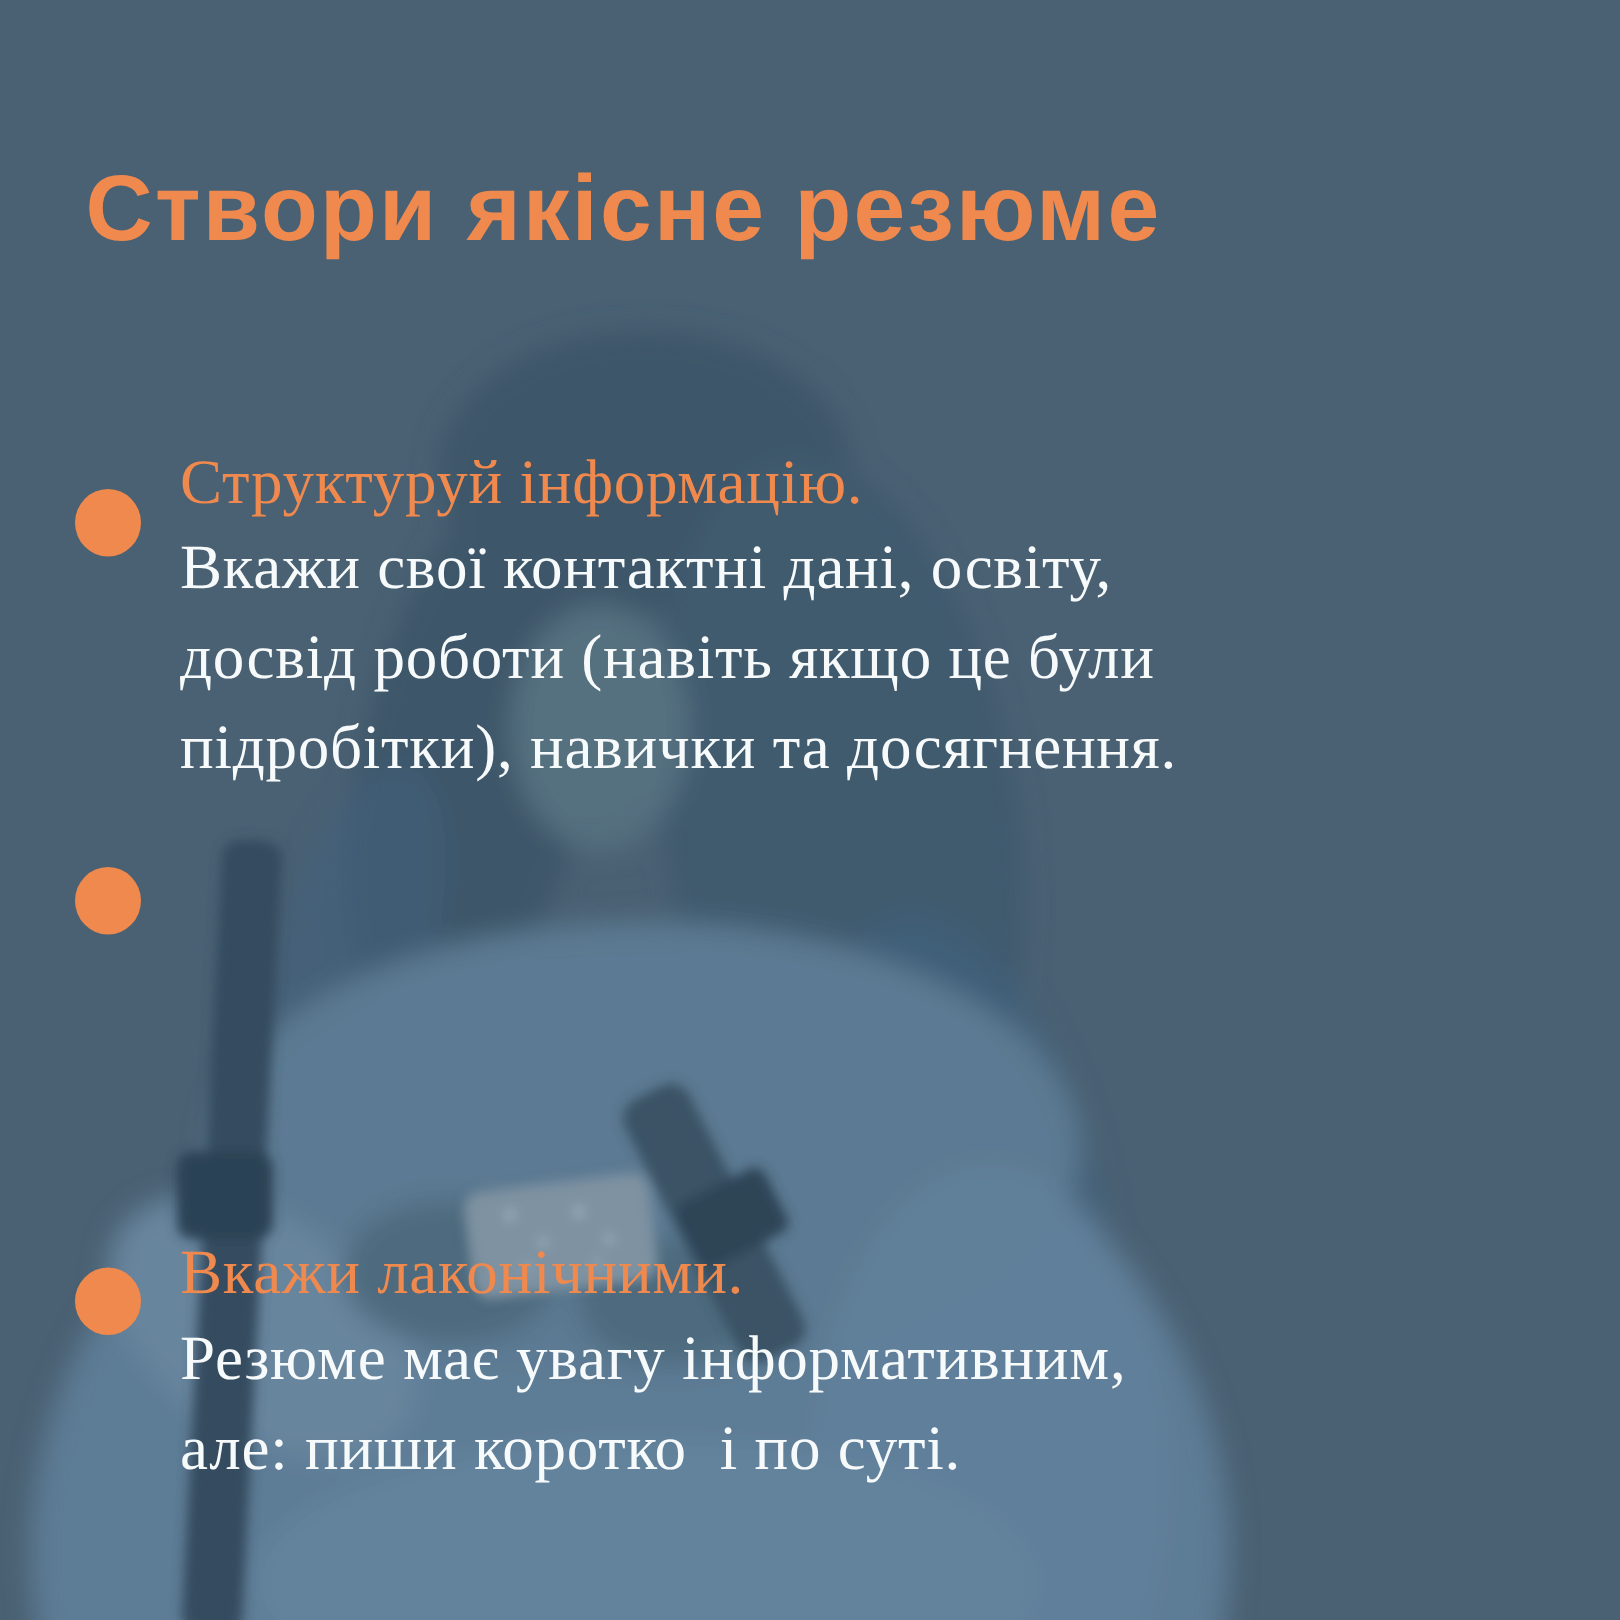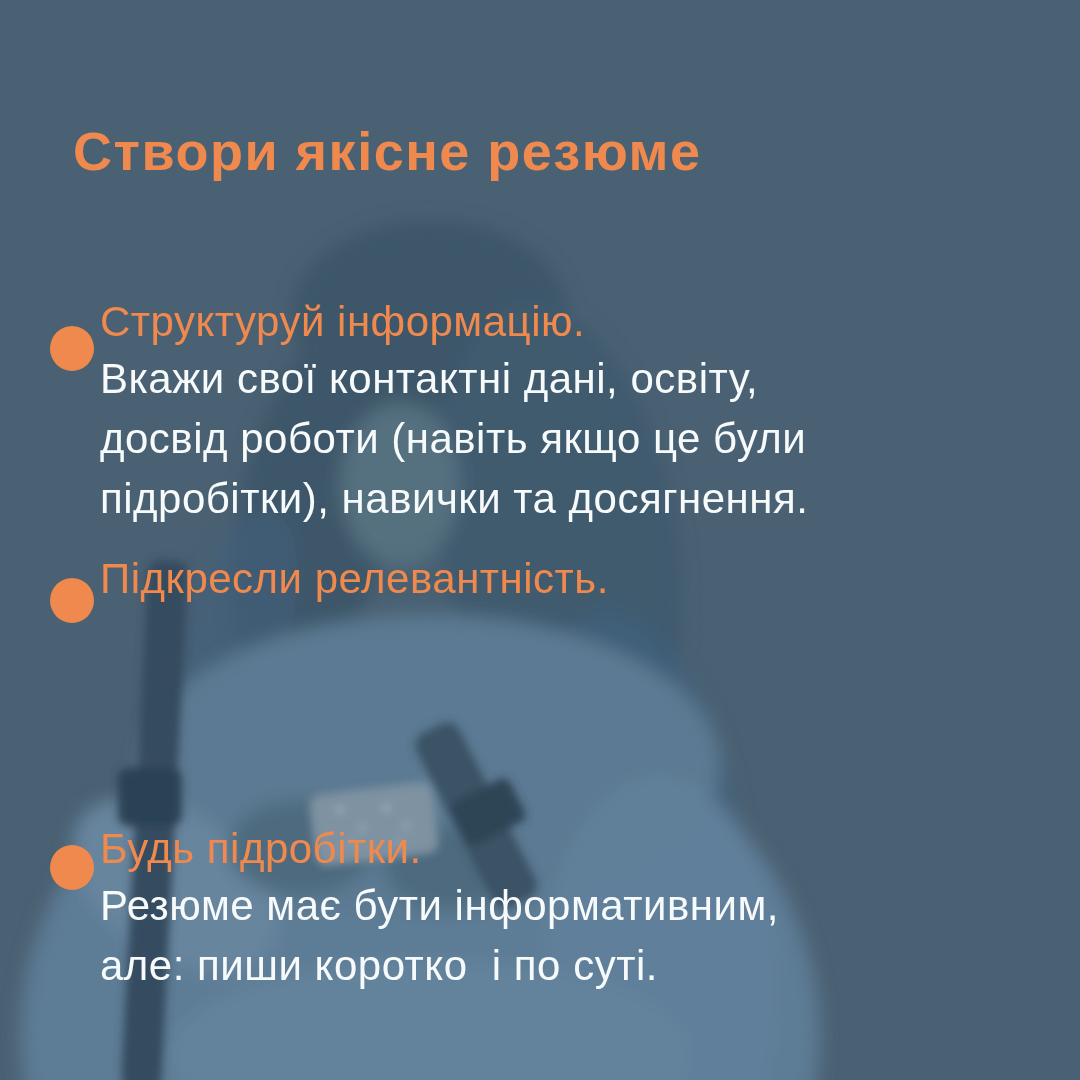--- a/index.html
+++ b/index.html
@@ -10,25 +10,25 @@
   html,body{margin:0;padding:0;background:#222;}
   .poster{
     position:relative;
     width:1080px;height:1080px;
     background:var(--background);
     overflow:hidden;
     font-family:"Liberation Sans", sans-serif;
   }
   .photo{position:absolute;inset:0;width:100%;height:100%;}
   .title{
-    position:absolute;left:57px;top:104px;margin:16px;
-    font-size:54px;font-weight:700;letter-spacing:1.5px;
+    position:absolute;left:57px;top:104px;margin:0;
+    font-size:62px;font-weight:700;letter-spacing:1.5px;
     color:var(--accent-orange);white-space:nowrap;
   }
-  .section{position:absolute;left:100px;width:950px;}
+  .section{position:absolute;left:120px;width:950px;font-family:Liberation Serif, serif;}
   .s1{top:295px}
   .s2{top:552px}
   .s3{top:822px}
   .heading{
     font-size:42px;line-height:54px;letter-spacing:.5px;
     color:var(--accent-orange);
   }
   .body-text{
     font-size:42px;line-height:60px;letter-spacing:.5px;
     color:var(--body-text);
@@ -105,22 +105,21 @@
   <span class="bullet b3"></span>
 
   <div class="section s1">
     <div class="heading">Структуруй інформацію.</div>
     <div class="body-text">Вкажи свої контактні дані, освіту,
 досвід роботи (навіть якщо це були
 підробітки), навички та досягнення.</div>
   </div>
 
   <div class="section s2">
-    <div class="heading">Підкресли релевантність.</div>
   </div>
 
   <div class="section s3">
-    <div class="heading">Будь підробітки.</div>
-    <div class="body-text">Резюме має бути інформативним,
+    <div class="heading">Вкажи лаконічними.</div>
+    <div class="body-text">Резюме має увагу інформативним,
 але: пиши коротко  і по суті.</div>
   </div>
 
 </div>
 
 </body></html>

